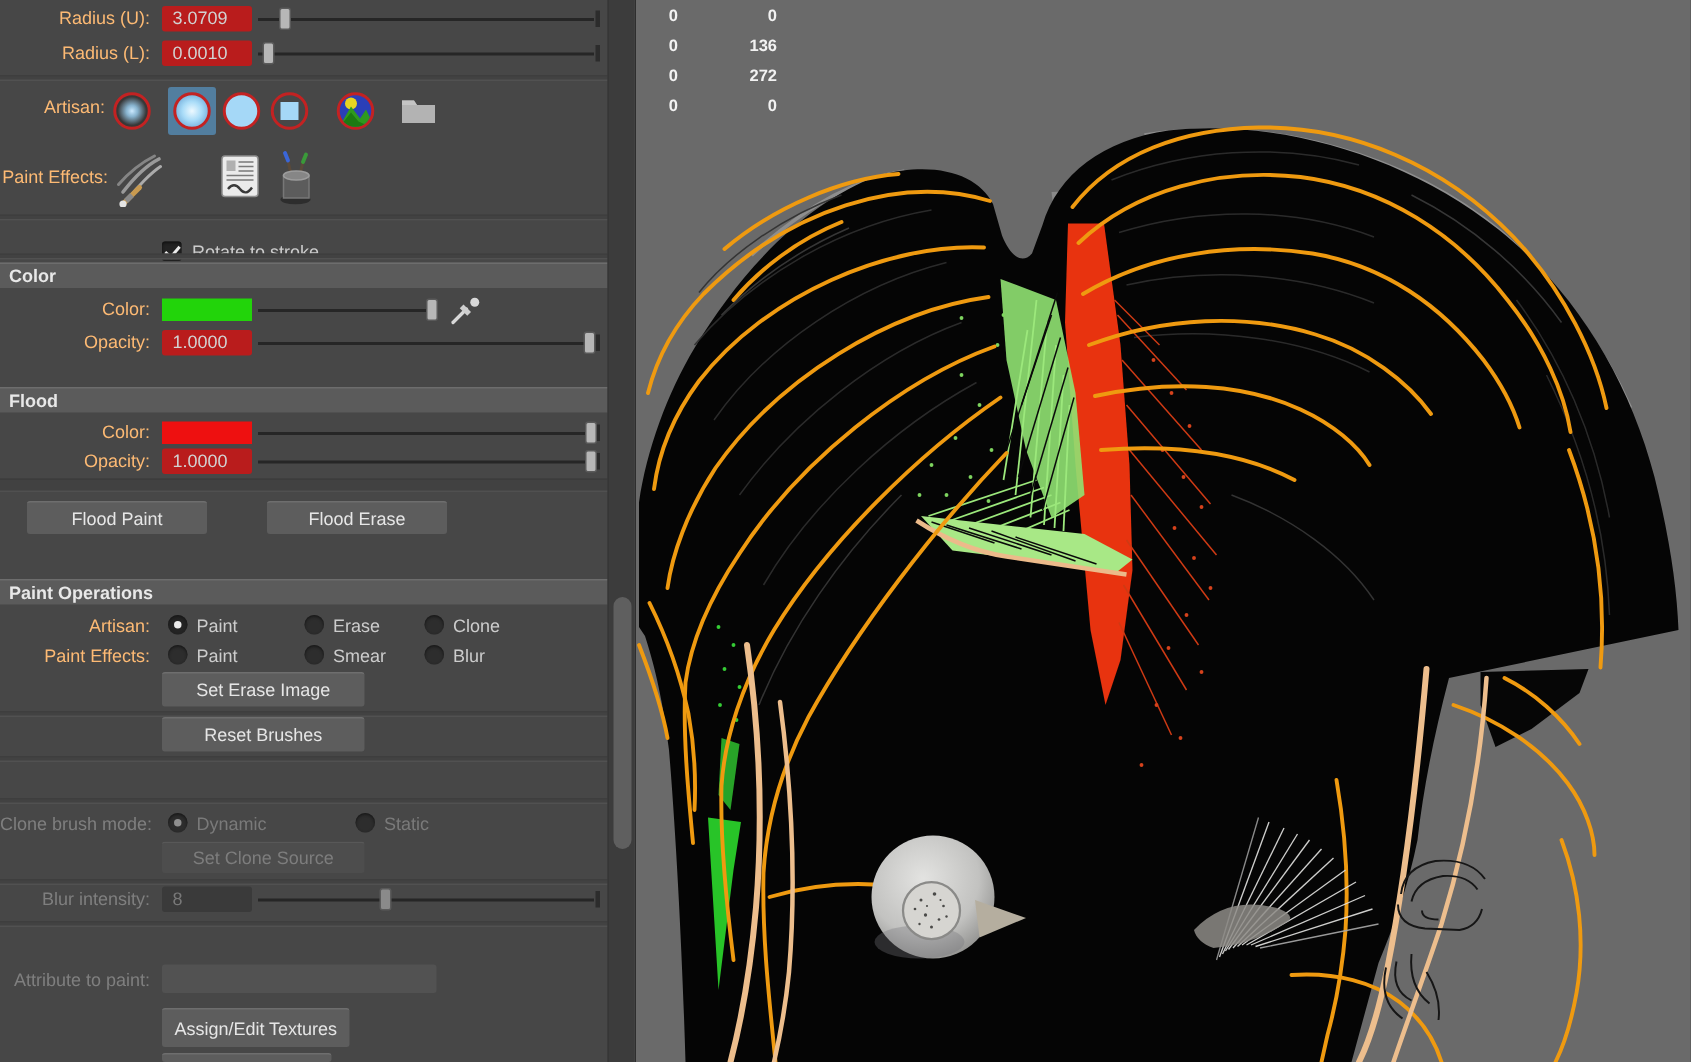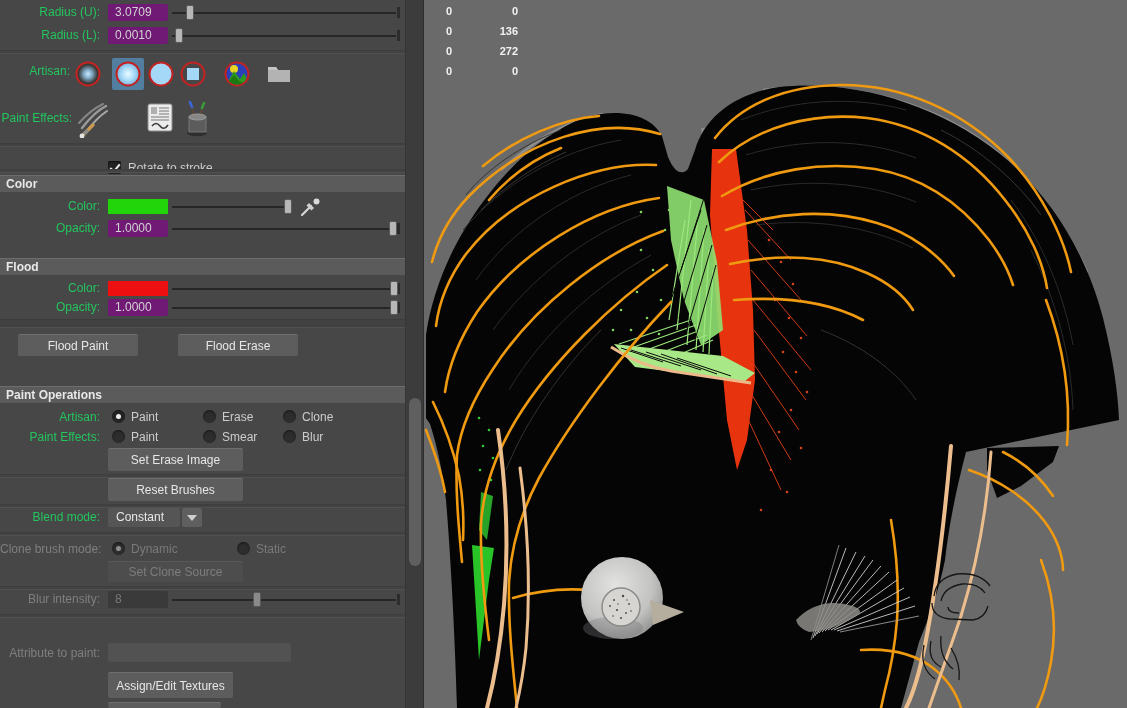--- a/index.html
+++ b/index.html
@@ -4,23 +4,23 @@
 <style>
   * { margin:0; padding:0; box-sizing:border-box; }
   html,body { width:1127px; height:708px; overflow:hidden; background:#474747;
     font-family:"Liberation Sans", sans-serif; }
   .app { position:relative; width:1127px; height:708px; background:#474747; }
 
   
   .panel { position:absolute; left:0; top:0; width:405px; height:708px; background:#474747; }
   .row { position:absolute; left:0; width:405px; height:18px; }
   .lbl { position:absolute; left:0; width:100px; text-align:right; font-size:12px;
-         color:#22c55e; line-height:17px; white-space:nowrap; }
+         color:#fdba74; line-height:17px; white-space:nowrap; }
   .lbl.dis { color:#7f7f7f; }
-  .field { position:absolute; left:108px; width:60px; height:17px; background:#701a75;
+  .field { position:absolute; left:108px; width:60px; height:17px; background:#b91c1c;
            border-radius:2px; color:#d2d2d2; font-size:12px; line-height:17px; padding-left:7px; }
   .field.dis { background:#3a3a3a; color:#787878; }
   .swatch { position:absolute; left:108px; width:60px; height:15px; top:1px; }
   .slider { position:absolute; height:17px; }
   .slider .track { position:absolute; left:0; right:0; top:8px; height:2px; background:#262626; }
   .slider .endcap { position:absolute; right:-4px; top:3px; width:3px; height:11px; background:#2c2c2c; }
   .slider .handle { position:absolute; top:1px; width:8px; height:15px; background:#b7b7b7;
                     border:1px solid #5a5a5a; border-radius:2px; }
   .slider.dis .handle { background:#8a8a8a; }
   .sect { position:absolute; left:0; width:410px; height:17px; background:#5b5b5b;
@@ -277,25 +277,20 @@
       <span class="rlbl" style="left:222px;top:1px">Smear</span>
       <span class="radio" style="left:283px;top:1px"></span>
       <span class="rlbl" style="left:302px;top:1px">Blur</span>
     </div>
 
     <div class="btn" style="left:108px;top:448px;width:135px;height:23px;line-height:23px">Set Erase Image</div>
     <div class="sep" style="top:474px"></div>
     <div class="btn" style="left:108px;top:478px;width:135px;height:23px;line-height:23px">Reset Brushes</div>
     <div class="sep" style="top:504px"></div>
 
-    <div class="row" style="top:508px;height:19px">
-      <span class="lbl" style="top:1px">Blend mode:</span>
-      <span class="dd-field">Constant</span>
-      <span class="dd-arrow"></span>
-    </div>
 
     <div class="sep" style="top:532px"></div>
 
     <div class="row" style="top:541px;height:16px">
       <span class="lbl dis">Clone brush mode:</span>
       <span class="radio dissel" style="left:112px;top:1px"></span>
       <span class="rlbl dis" style="left:131px;top:1px">Dynamic</span>
       <span class="radio" style="left:237px;top:1px"></span>
       <span class="rlbl dis" style="left:256px;top:1px">Static</span>
     </div>

